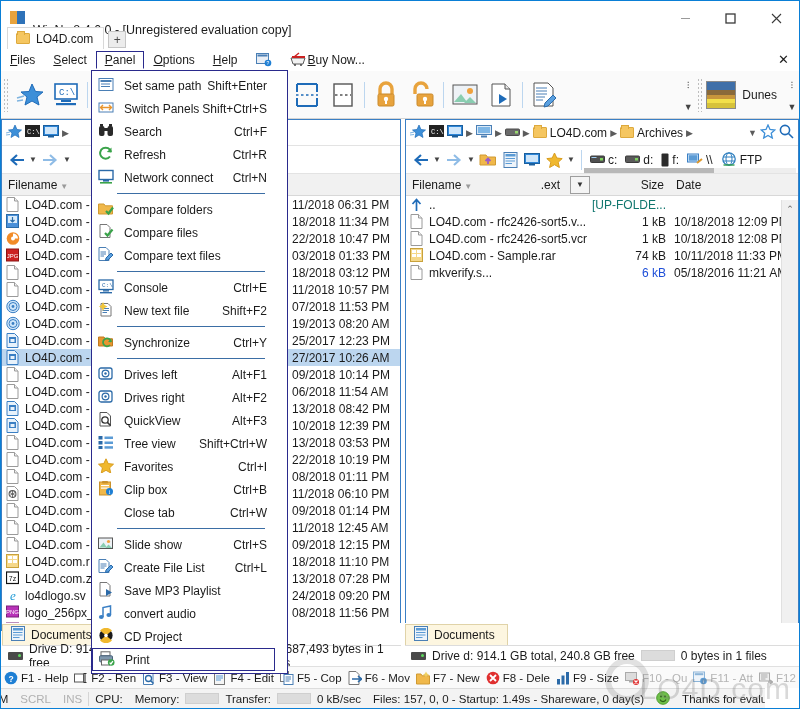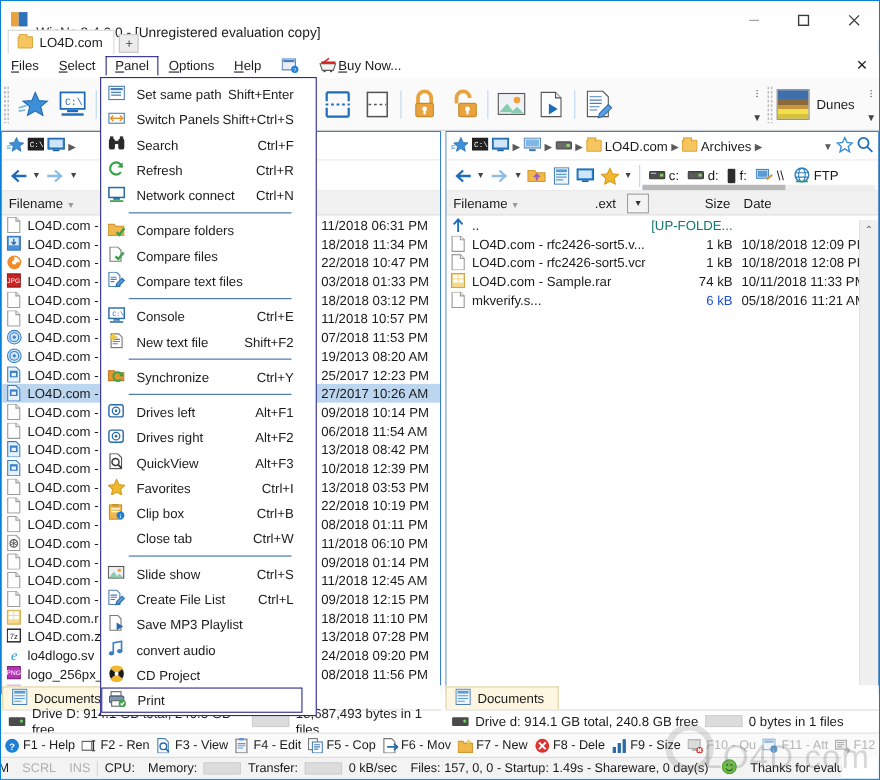--- a/index.html
+++ b/index.html
@@ -1248,20 +1248,32 @@
         <span class="mi-ic"><svg width="16" height="15" viewBox="0 0 16 15">
             <path d="M2 0.5 L9 0.5 L12.5 4 L12.5 14 L2 14 Z" fill="#fff" stroke="#555"></path>
             <circle cx="7" cy="8" r="3.2" fill="none" stroke="#333" stroke-width="1.3"></circle>
             <path d="M9.4 10.4 L12.5 13.5" stroke="#333" stroke-width="1.5"></path>
           </svg></span>
         <span class="mi-lbl">QuickView</span>
         <span class="mi-acc">Alt+F3</span>
       </div>
       <div class="mi">
         <span class="mi-ic"><svg width="16" height="15" viewBox="0 0 16 15">
+            <rect x="0.5" y="1" width="4" height="3.5" fill="#2b6aa8"></rect>
+            <rect x="0.5" y="6" width="4" height="3.5" fill="#2b6aa8"></rect>
+            <rect x="0.5" y="11" width="4" height="3" fill="#2b6aa8"></rect>
+            <rect x="6.5" y="1.5" width="8.5" height="2.5" fill="#5b9bd5"></rect>
+            <rect x="6.5" y="6.5" width="8.5" height="2.5" fill="#5b9bd5"></rect>
+            <rect x="6.5" y="11.2" width="8.5" height="2.5" fill="#5b9bd5"></rect>
+          </svg></span>
+        <span class="mi-lbl">Tree view</span>
+        <span class="mi-acc">Shift+Ctrl+W</span>
+      </div>
+      <div class="mi">
+        <span class="mi-ic"><svg width="16" height="15" viewBox="0 0 16 15">
             <path d="M8 0.8 L10.2 5.6 L15.5 6.2 L11.6 9.8 L12.7 15 L8 12.3 L3.3 15 L4.4 9.8 L0.5 6.2 L5.8 5.6 Z" fill="#f0b82e" stroke="#d89c1e"></path>
           </svg></span>
         <span class="mi-lbl">Favorites</span>
         <span class="mi-acc">Ctrl+I</span>
       </div>
       <div class="mi">
         <span class="mi-ic"><svg width="16" height="15" viewBox="0 0 16 15">
             <rect x="1.5" y="1" width="11" height="13" fill="#f0b84a" stroke="#c9912c"></rect>
             <rect x="4" y="0" width="6" height="2.5" rx="1" fill="#c9912c"></rect>
             <rect x="3" y="4" width="8" height="1.2" fill="#fff"></rect>

